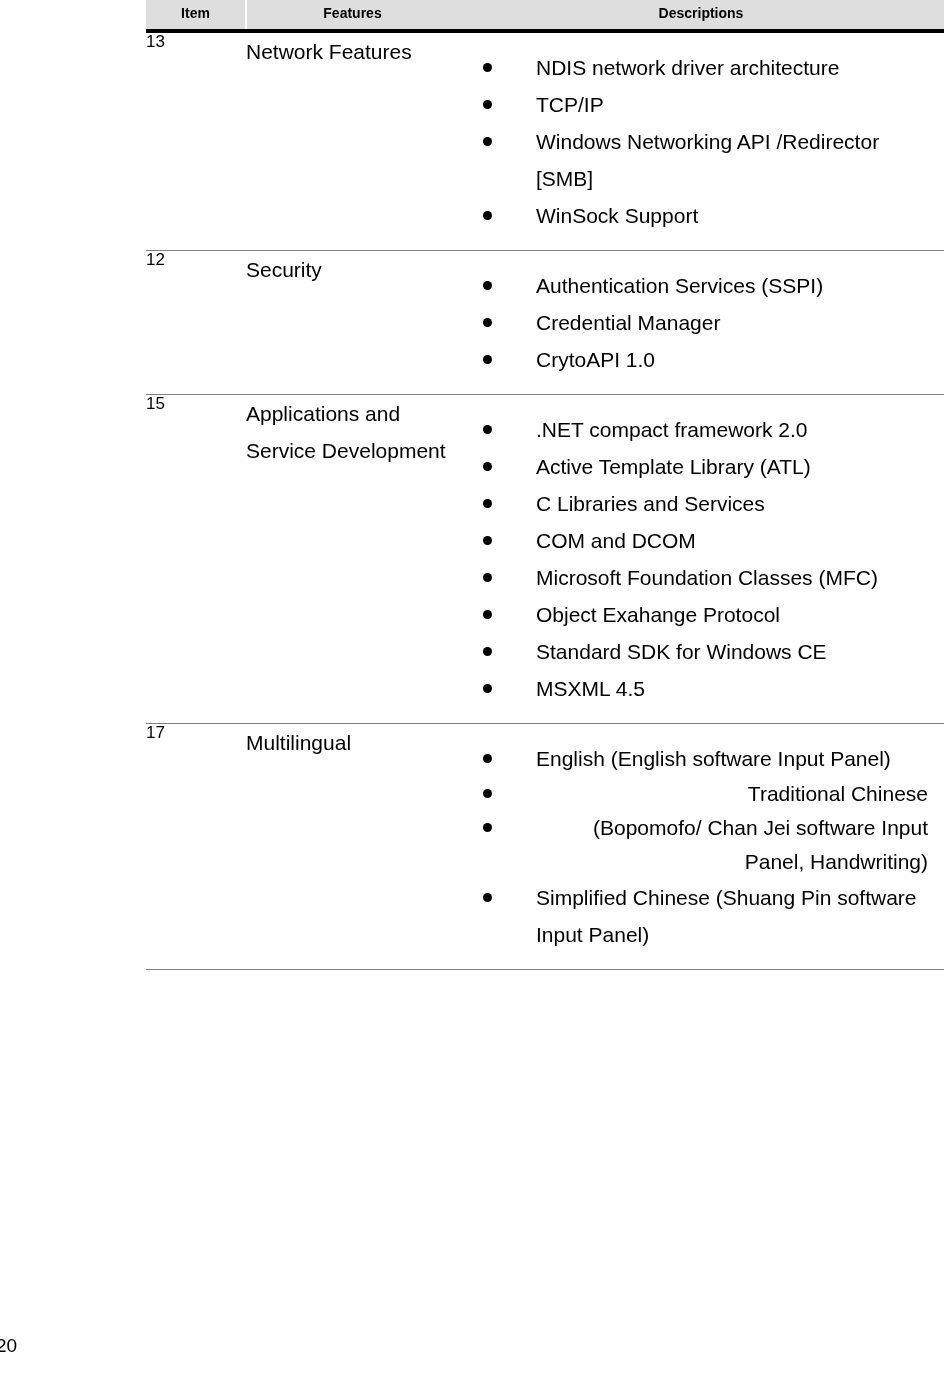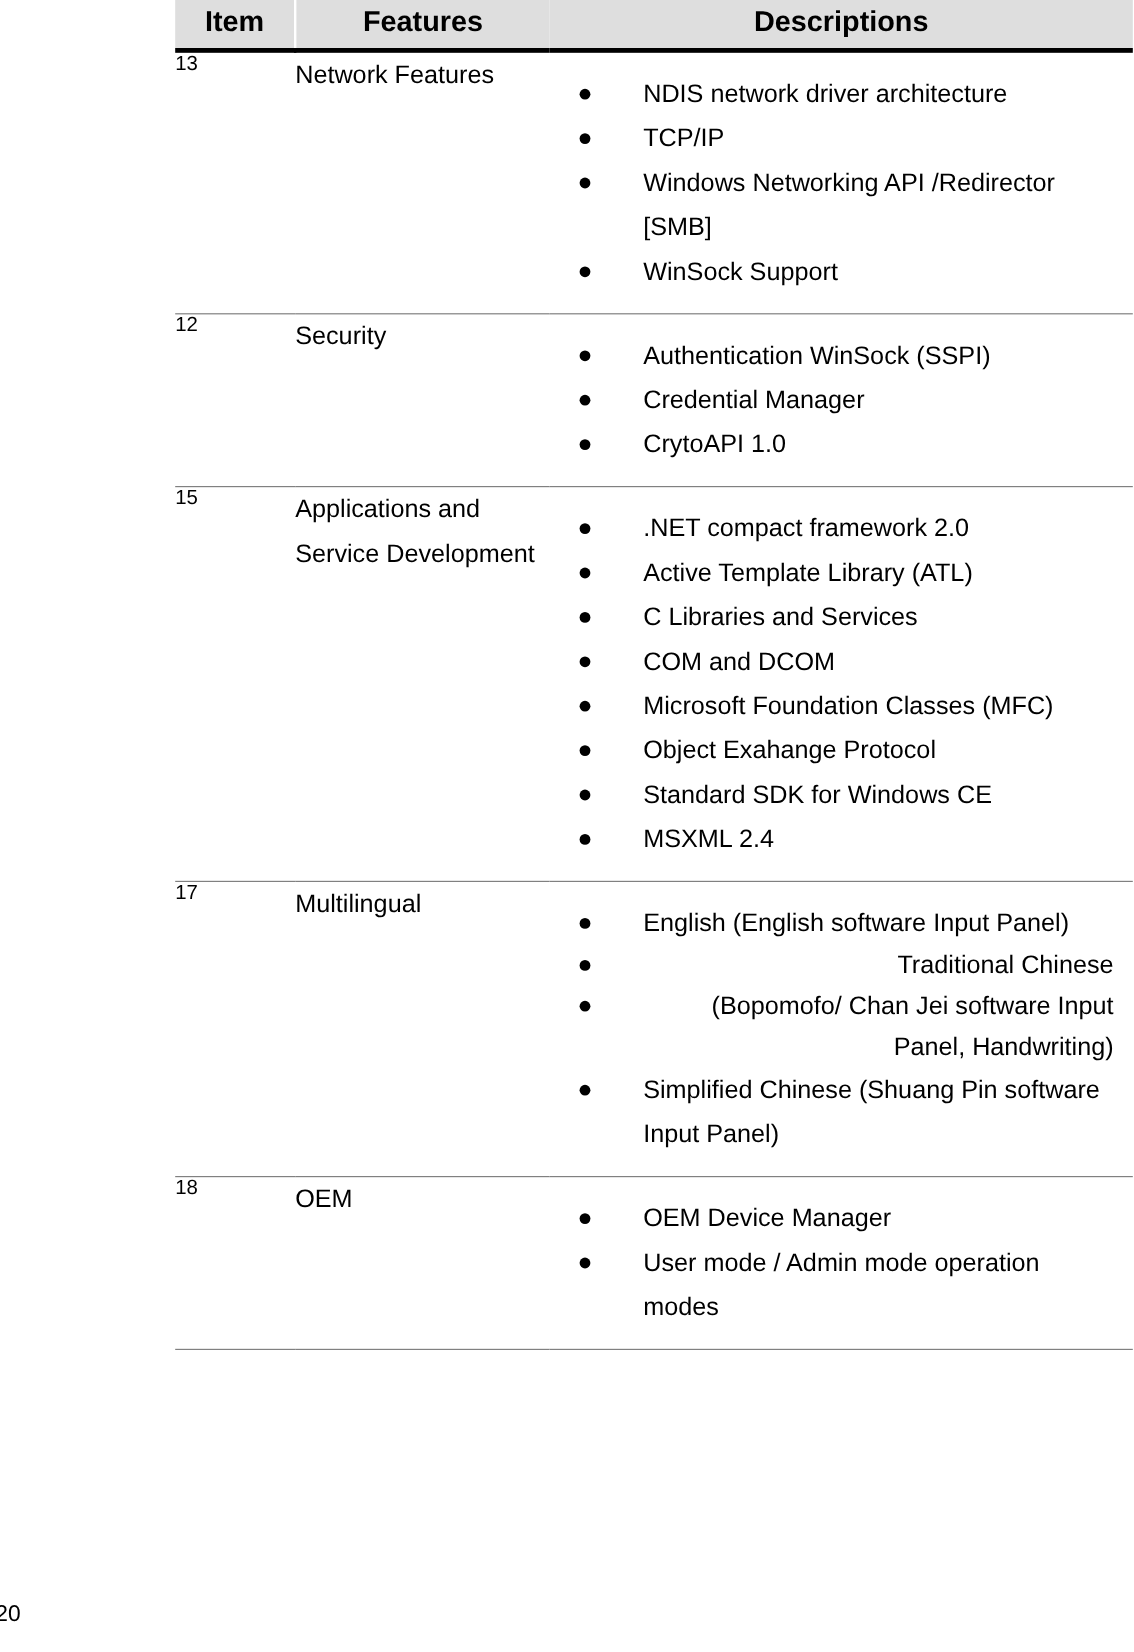--- a/index.html
+++ b/index.html
@@ -34,21 +34,21 @@
     table-layout: fixed;
   }
 
   .spec-table col.c-item  { width: 100px; }
   .spec-table col.c-feat  { width: 212px; }
   .spec-table col.c-desc  { width: 486px; }
 
   
   .spec-table thead th {
     background: #dedede;
-    font-size: 24px;
+    font-size: 14px;
     font-weight: bold;
     padding: 6px 0 8px 0;
     text-align: center;
     vertical-align: middle;
     border: 0;
     line-height: 1.1;
   }
   .spec-table thead tr {
     border-bottom: 4px solid #000000;
   }
@@ -178,21 +178,21 @@
         </td>
       </tr>
 
       <tr>
         <td class="cell-item">12</td>
         <td class="cell-feature">Security</td>
         <td class="cell-desc">
           <ul class="bullets">
             <li>
               <span class="bullet-dot"></span>
-              <span>Authentication WinSock (SSPI)</span>
+              <span>Authentication Services (SSPI)</span>
             </li>
             <li>
               <span class="bullet-dot"></span>
               <span>Credential Manager</span>
             </li>
             <li>
               <span class="bullet-dot"></span>
               <span>CrytoAPI 1.0</span>
             </li>
           </ul>
@@ -227,21 +227,21 @@
             <li>
               <span class="bullet-dot"></span>
               <span>Object Exahange Protocol</span>
             </li>
             <li>
               <span class="bullet-dot"></span>
               <span>Standard SDK for Windows CE</span>
             </li>
             <li>
               <span class="bullet-dot"></span>
-              <span>MSXML 2.4</span>
+              <span>MSXML 4.5</span>
             </li>
           </ul>
         </td>
       </tr>
 
 
       <tr>
         <td class="cell-item">17</td>
         <td class="cell-feature">Multilingual</td>
         <td class="cell-desc">
@@ -259,35 +259,19 @@
               <span>(Bopomofo/ Chan Jei software Input Panel, Handwriting)</span>
             </li>
             <li>
               <span class="bullet-dot"></span>
               <span>Simplified Chinese (Shuang Pin software Input Panel)</span>
             </li>
           </ul>
         </td>
       </tr>
 
-      <tr>
-        <td class="cell-item">18</td>
-        <td class="cell-feature">OEM</td>
-        <td class="cell-desc">
-          <ul class="bullets">
-            <li>
-              <span class="bullet-dot"></span>
-              <span>OEM Device Manager</span>
-            </li>
-            <li>
-              <span class="bullet-dot"></span>
-              <span>User mode / Admin mode operation modes</span>
-            </li>
-          </ul>
-        </td>
-      </tr>
 
     </tbody>
   </table>
 
   <div class="page-number">20</div>
 
 </div>
 
 </body></html>

